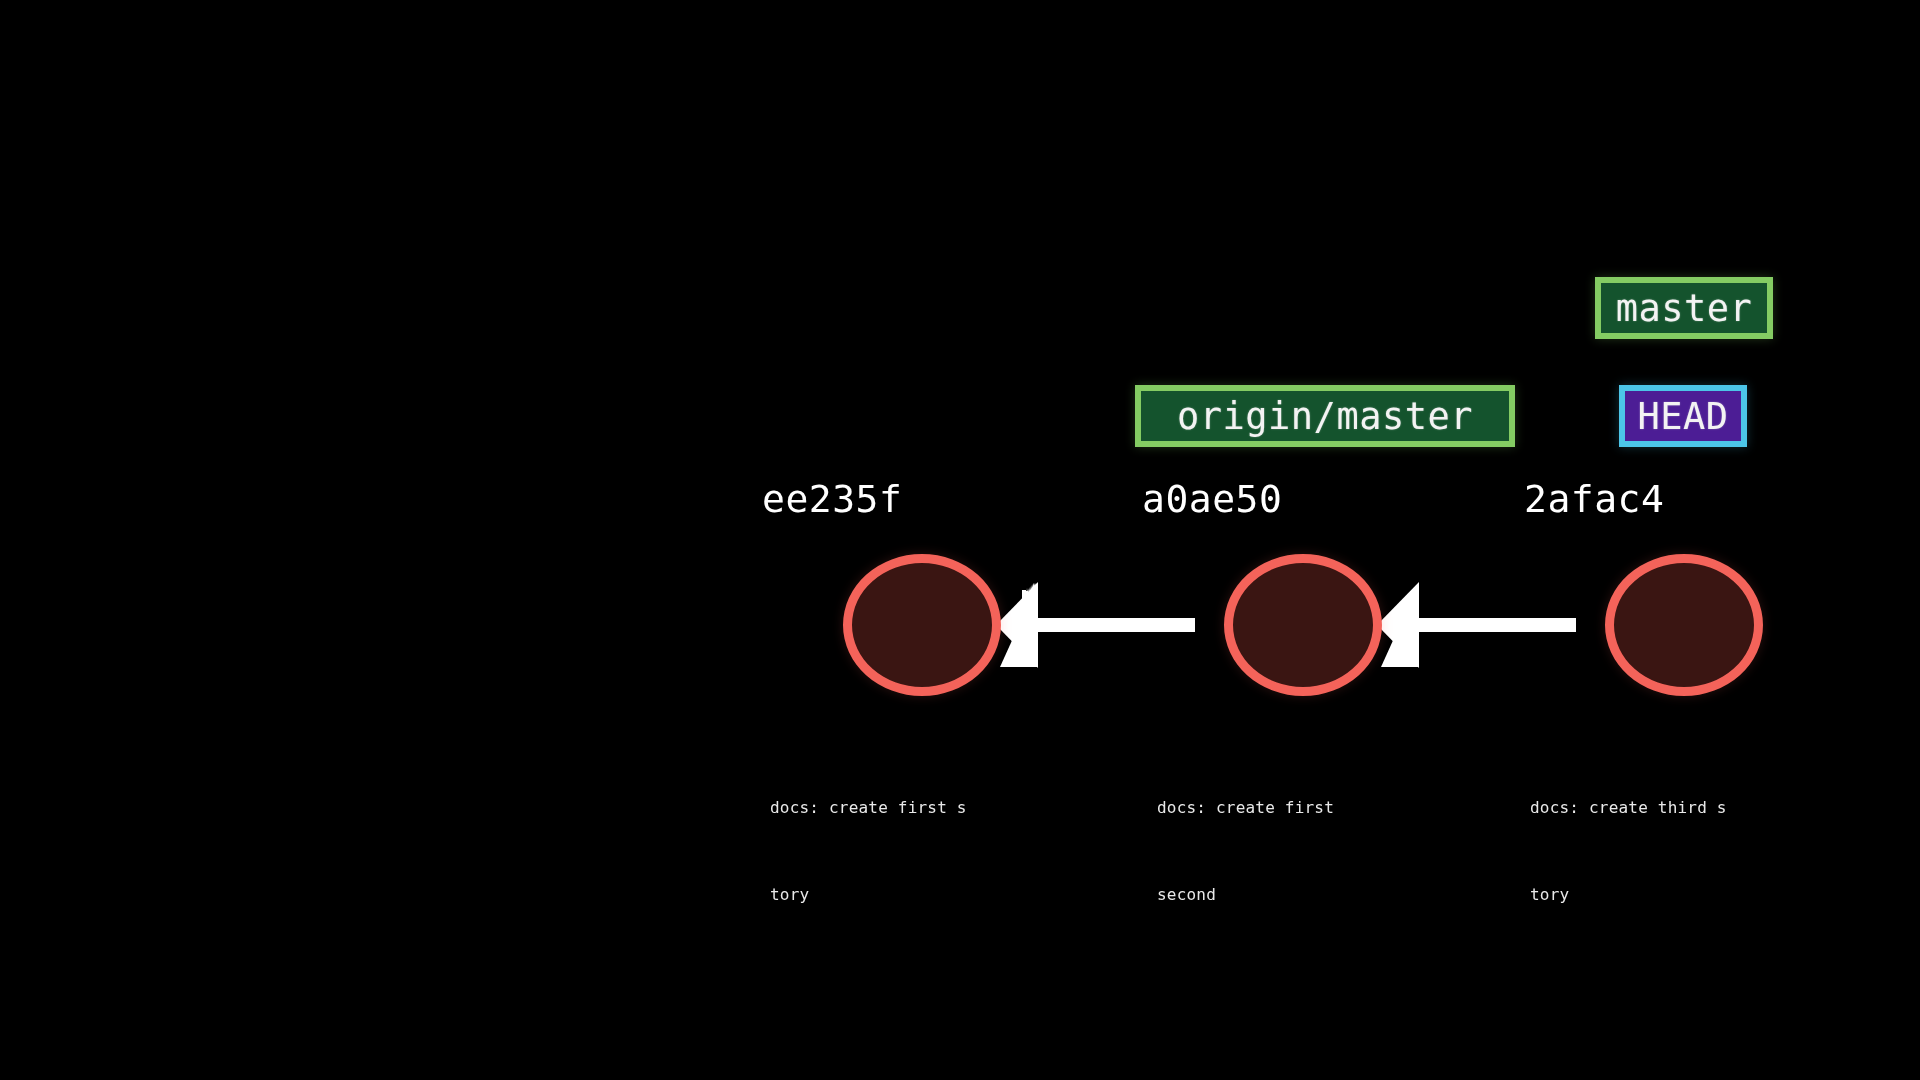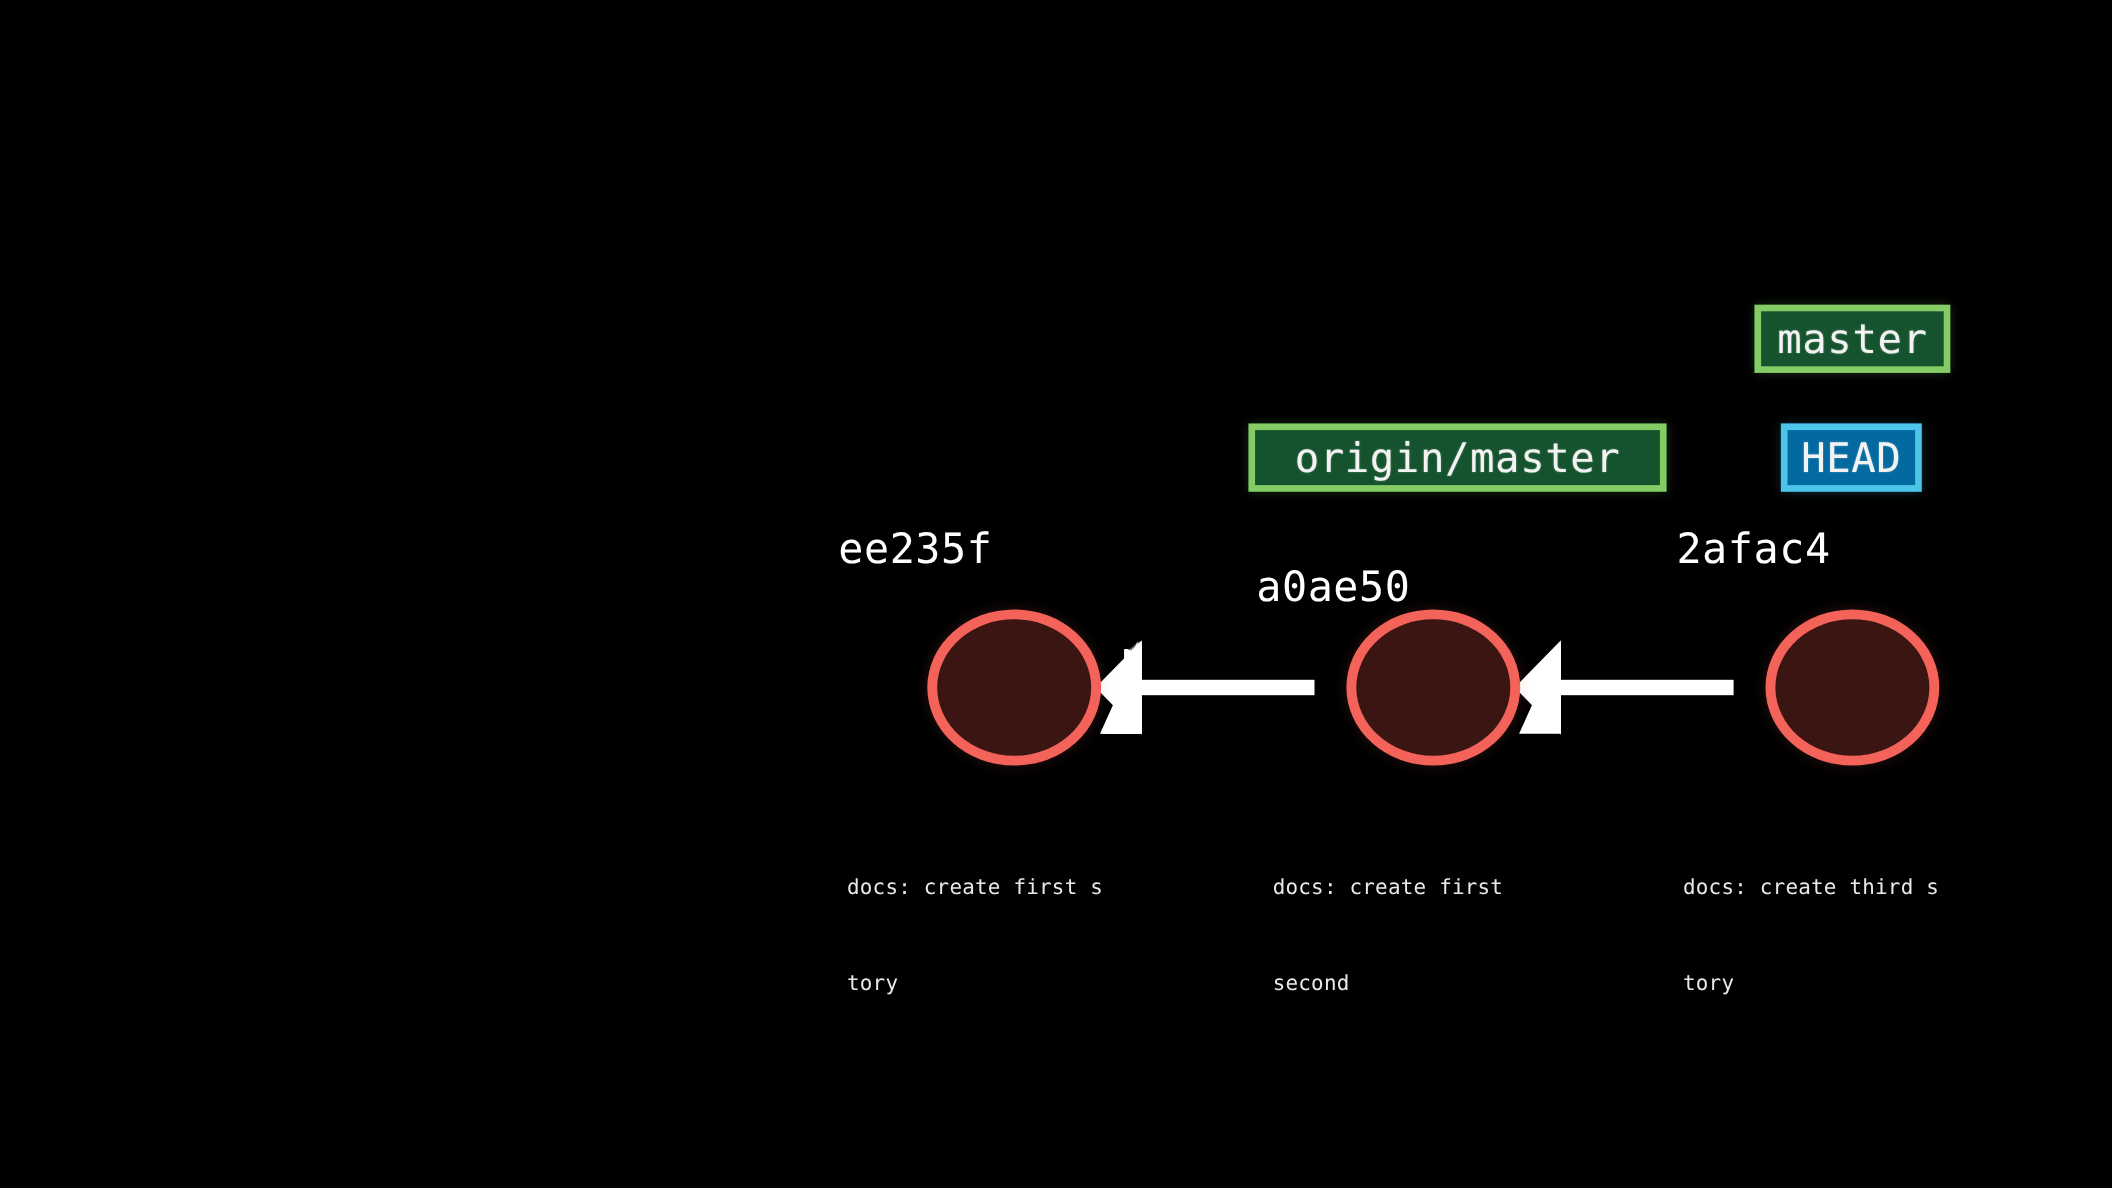--- a/index.html
+++ b/index.html
@@ -43,21 +43,21 @@
     text-shadow: 0 0 2px rgba(255,255,255,0.35);
   }
 
   .ref-branch {
     border-color: #84cc63;
     background: #14532d;
     box-shadow: 0 0 10px rgba(132, 204, 99, 0.25);
   }
   .ref-head {
     border-color: #4cc5e8;
-    background: #0369a1;
+    background: #4c1d95;
     box-shadow: 0 0 10px rgba(76, 197, 232, 0.25);
   }
 
   
   #badge-master {
     left: 1595px;
     top: 277px;
     width: 178px;
     height: 62px;
   }
@@ -81,21 +81,21 @@
     position: absolute;
     width: 320px;
     text-align: left;
     color: #ffffff;
     font-size: 38px;
     line-height: 1;
     white-space: pre;
     letter-spacing: 0.5px;
   }
   #hash-0 { left: 762px;  top: 480px; }
-  #hash-1 { left: 1142px; top: 480px; margin-top: 34px; }
+  #hash-1 { left: 1142px; top: 480px; }
   #hash-2 { left: 1524px; top: 480px; }
 
   
   .commit-node {
     position: absolute;
     width: 158px;
     height: 142px;
     box-sizing: border-box;
     border: 9px solid #f4635a;
     border-radius: 50%;
@@ -103,21 +103,21 @@
     box-shadow: 0 0 12px rgba(244, 99, 90, 0.18);
   }
   #node-0 { left: 843px;  top: 554px; }
   #node-1 { left: 1224px; top: 554px; }
   #node-2 { left: 1605px; top: 554px; }
 
   
   .commit-message {
     position: absolute;
     color: #e9e9e9;
-    font-size: 19px;
+    font-size: 16px;
     line-height: 29px;
     white-space: pre;
     letter-spacing: 0.2px;
   }
   #msg-0 { left: 770px;  top: 735px; }
   #msg-1 { left: 1157px; top: 735px; }
   #msg-2 { left: 1530px; top: 735px; }
 </style>
 </head>
 <body>

